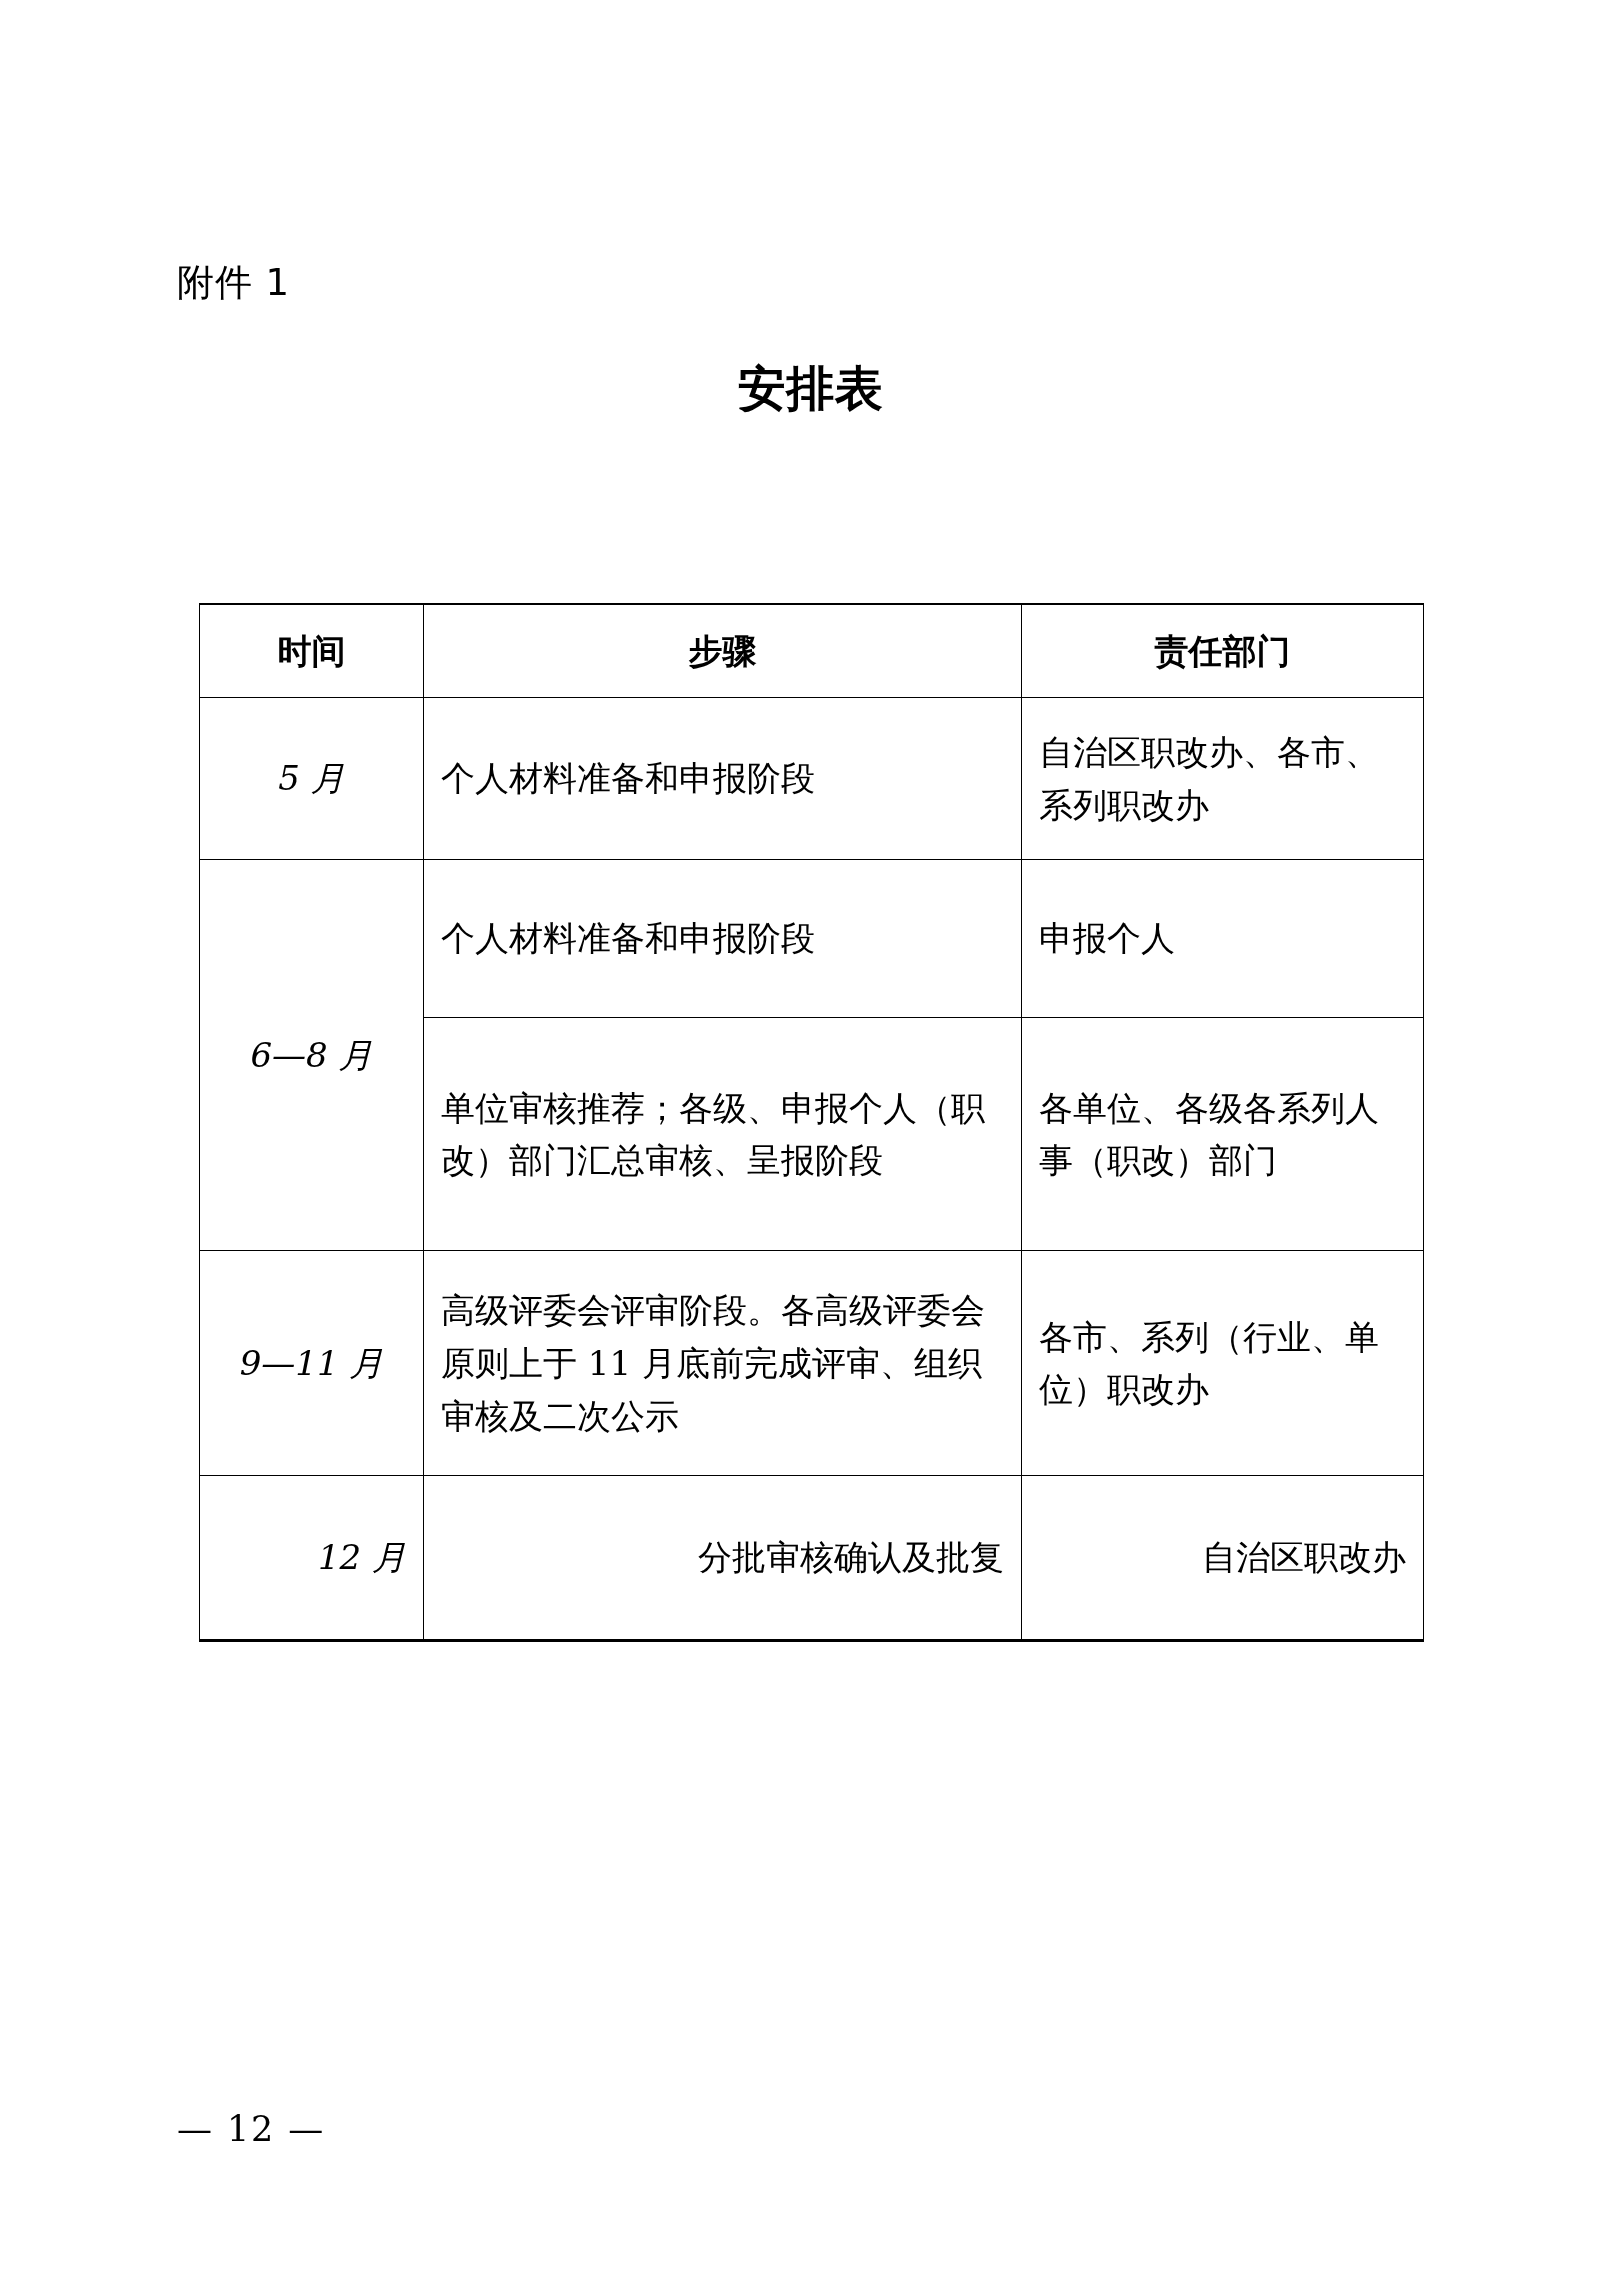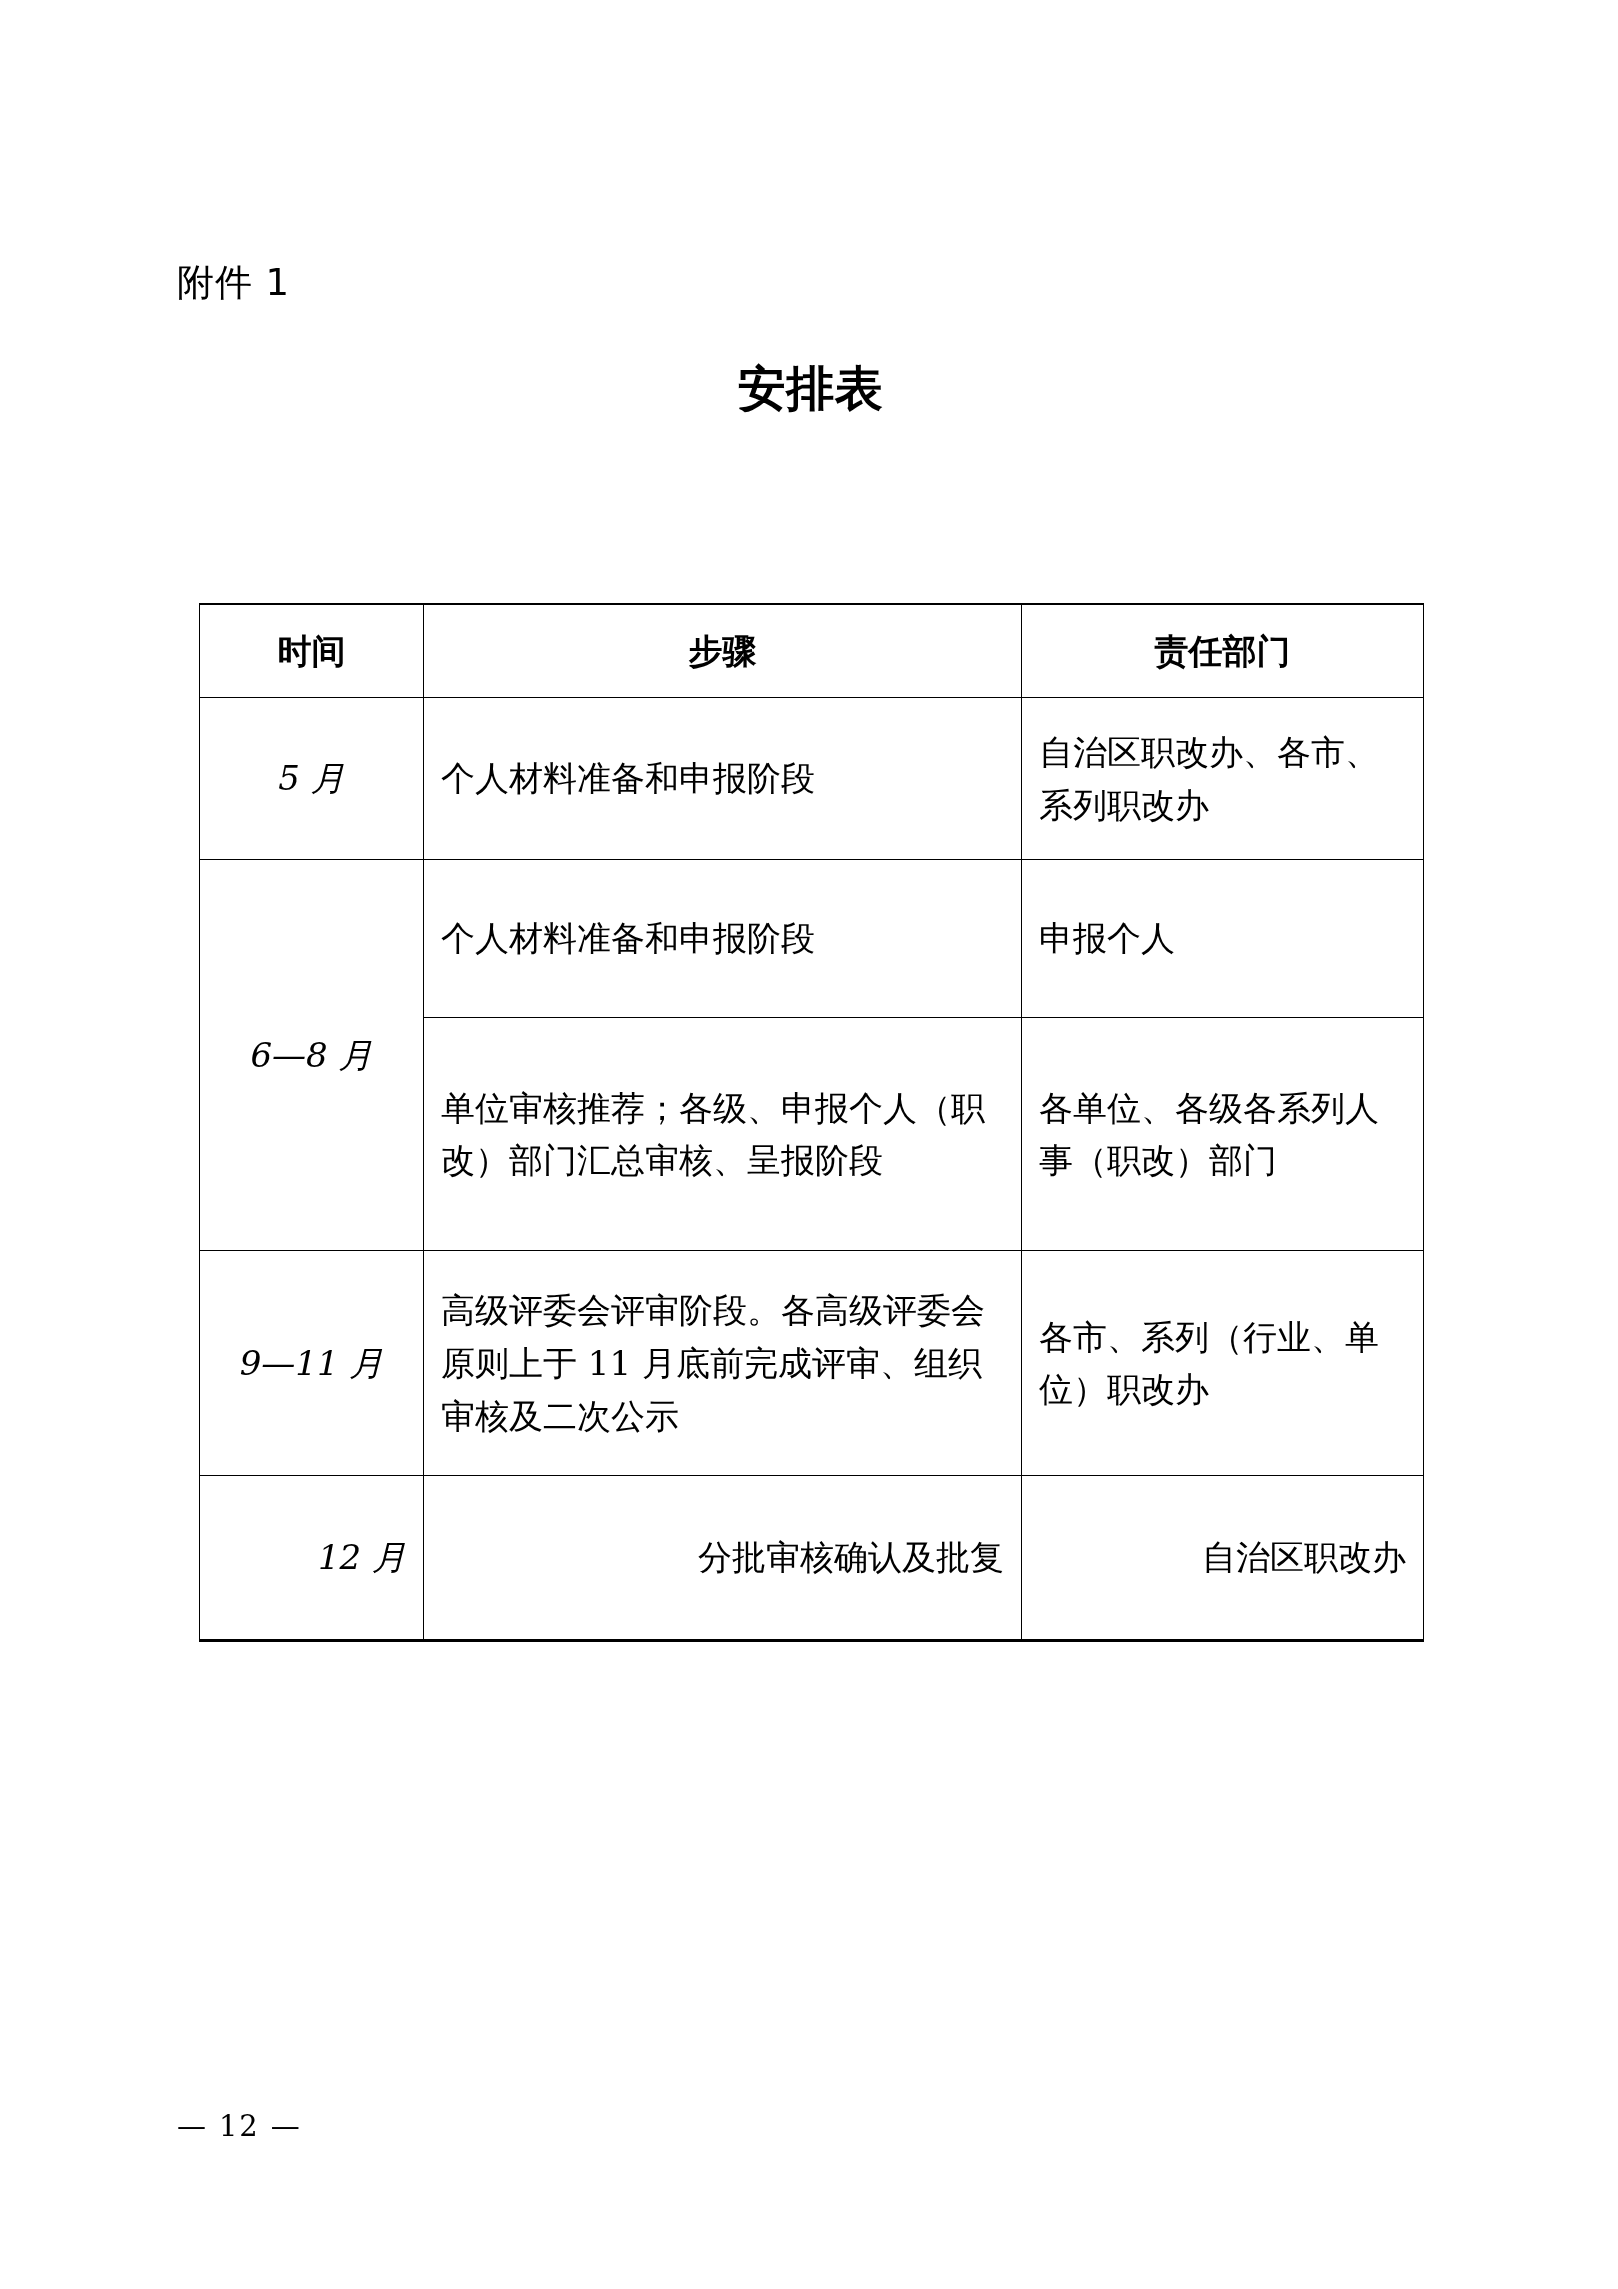--- a/index.html
+++ b/index.html
@@ -109,21 +109,21 @@
   .row-h-221 td { height: 206px; }
   .row-h-212 td { height: 198px; }
   .row-h-147 td { height: 137px; }
 
   
   .page-footer {
     position: absolute;
     left: 177px;
     top: 2112px;
     font-family: "DejaVu Serif", serif;
-    font-size: 29px;
+    font-size: 35px;
     line-height: 1;
     letter-spacing: 1.9px;
     white-space: nowrap;
   }
 </style>
 </head>
 <body>
 
 <div class="page">
 

